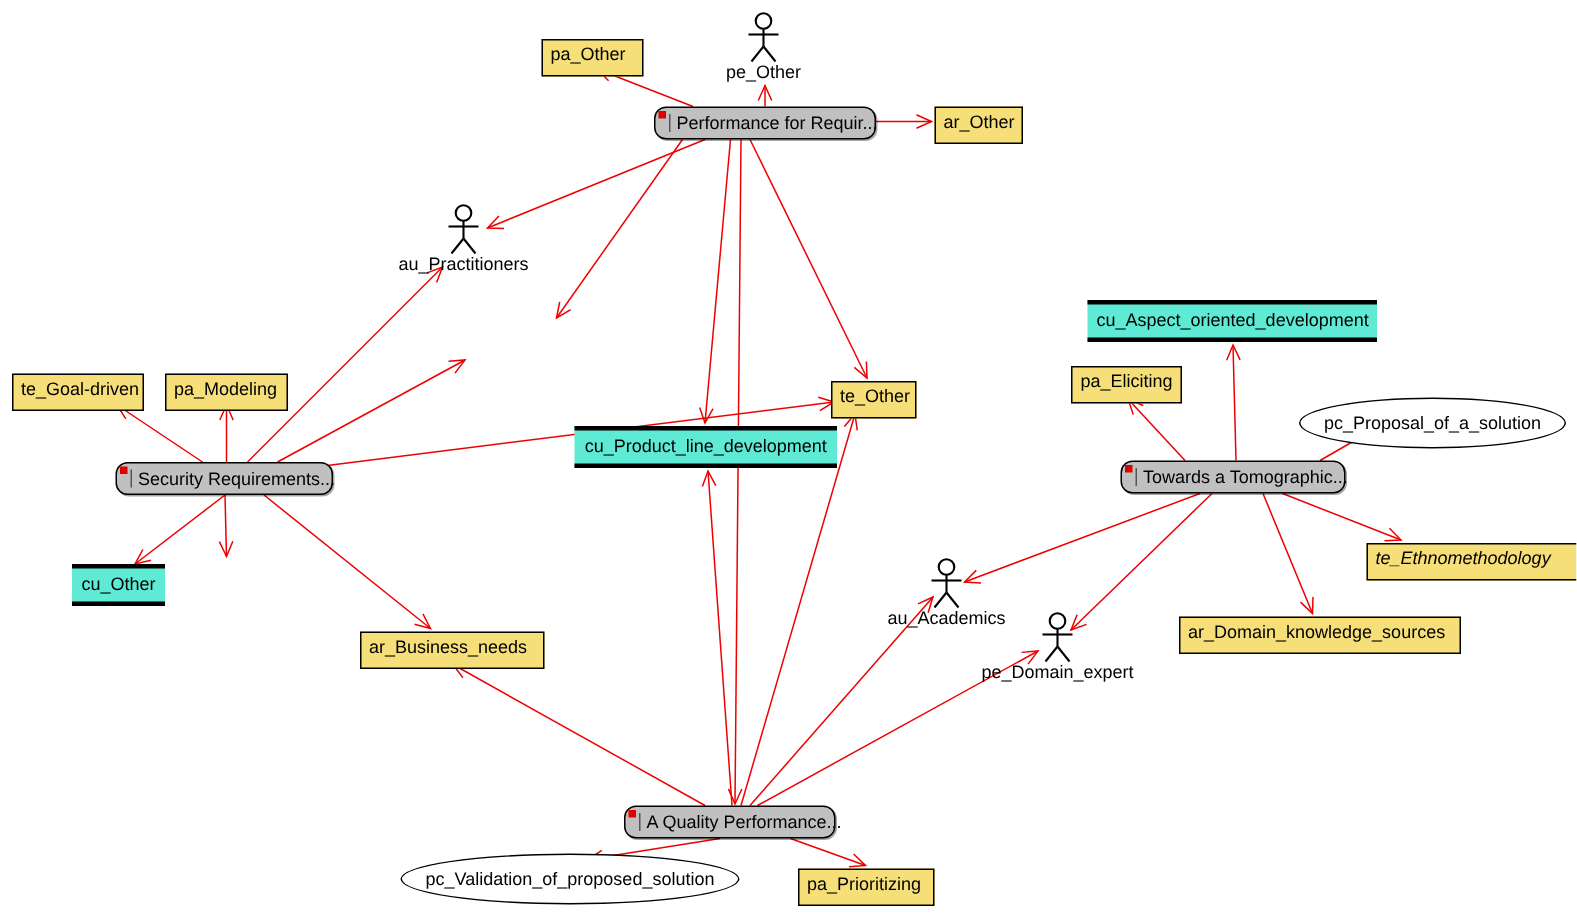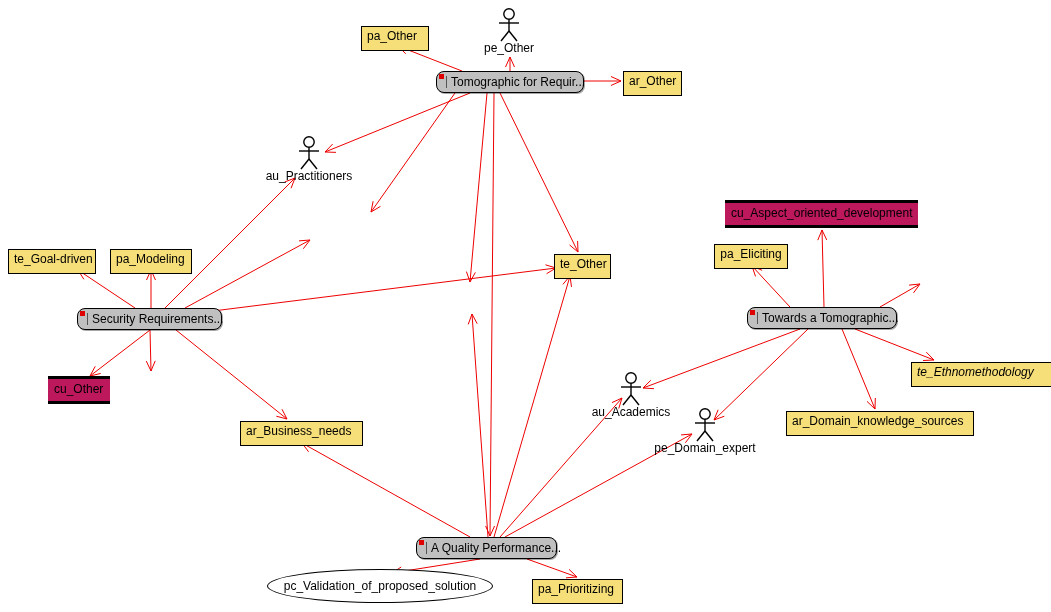--- a/index.html
+++ b/index.html
@@ -77,22 +77,22 @@
     position: absolute;
     box-sizing: border-box;
     color: #000000;
     font-family: "Liberation Sans", sans-serif;
     font-size: 12px;
     line-height: 1;
     white-space: nowrap;
     border-top: 3px solid #000000;
     border-bottom: 3px solid #000000;
     padding: 4px 6px 5px 6px;
-    text-align: left;
-    background: #be185d;
+    text-align: center;
+    background: #5eead4;
   }
   
   .node-ellipse {
     position: absolute;
     box-sizing: border-box;
     border: 1px solid #000000;
     border-radius: 50%;
     background: #ffffff;
     color: #000000;
     font-family: "Liberation Sans", sans-serif;
@@ -257,37 +257,41 @@
       <div class="node-actor" style="left: 479px; top: 8px; width: 60px; height: 48px;">
         <svg width="26" height="34" viewBox="0 0 26 34" xmlns="http://www.w3.org/2000/svg">
           <circle cx="13" cy="6" r="5.2" fill="none" stroke="#000" stroke-width="1.4"></circle>
           <line x1="13" y1="11.4" x2="13" y2="23" stroke="#000" stroke-width="1.4"></line>
           <line x1="3" y1="15" x2="23" y2="15" stroke="#000" stroke-width="1.4"></line>
           <line x1="13" y1="23" x2="5" y2="33" stroke="#000" stroke-width="1.4"></line>
           <line x1="13" y1="23" x2="21" y2="33" stroke="#000" stroke-width="1.4"></line>
         </svg>
         <div class="actor-label">pe_Other</div>
       </div>
-      <div class="node-doc" style="left: 436px; top: 71px; width: 148px; height: 22px;"><span class="doc-marker"></span><span class="doc-inner">Tomographic for Requir...</span></div>
+      <div class="node-doc" style="left: 436px; top: 71px; width: 148px; height: 22px;"><span class="doc-marker"></span><span class="doc-inner">Performance for Requir...</span></div>
       <div class="node-rect" style="left: 623px; top: 71px; width: 59px; height: 20px;"><span>ar_Other</span></div>
       <div class="node-actor" style="left: 262px; top: 136px; width: 94px; height: 48px;">
         <svg width="26" height="34" viewBox="0 0 26 34" xmlns="http://www.w3.org/2000/svg">
           <circle cx="13" cy="6" r="5.2" fill="none" stroke="#000" stroke-width="1.4"></circle>
           <line x1="13" y1="11.4" x2="13" y2="23" stroke="#000" stroke-width="1.4"></line>
           <line x1="3" y1="15" x2="23" y2="15" stroke="#000" stroke-width="1.4"></line>
           <line x1="13" y1="23" x2="5" y2="33" stroke="#000" stroke-width="1.4"></line>
           <line x1="13" y1="23" x2="21" y2="33" stroke="#000" stroke-width="1.4"></line>
         </svg>
         <div class="actor-label">au_Practitioners</div>
       </div>
       <div class="node-class" style="left: 725px; top: 200px; width: 193px; height: 28px;"><span>cu_Aspect_oriented_development</span></div>
       <div class="node-rect" style="left: 714px; top: 244px; width: 74px; height: 20px; text-align: center;"><span>pa_Eliciting</span></div>
       <div class="node-rect" style="left: 8px; top: 249px; width: 88px; height: 20px;"><span>te_Goal-driven</span></div>
       <div class="node-rect" style="left: 110px; top: 249px; width: 82px; height: 20px;"><span>pa_Modeling</span></div>
       <div class="node-rect" style="left: 554px; top: 254px; width: 57px; height: 20px;"><span>te_Other</span></div>
+      <div class="node-ellipse" style="left: 866px; top: 265px; width: 178px; height: 34px;">
+        <span>pc_Proposal_of_a_solution</span>
+      </div>
+      <div class="node-class" style="left: 383px; top: 284px; width: 175px; height: 28px;"><span>cu_Product_line_development</span></div>
       <div class="node-doc" style="left: 77px; top: 308px; width: 145px; height: 22px;"><span class="doc-marker"></span><span class="doc-inner">Security Requirements...</span></div>
       <div class="node-doc" style="left: 747px; top: 307px; width: 150px; height: 22px;"><span class="doc-marker"></span><span class="doc-inner">Towards a Tomographic...</span></div>
       <div class="node-rect" style="left: 911px; top: 362px; width: 145px; height: 20px; font-style: italic;"><span>te_Ethnomethodology</span></div>
       <div class="node-class" style="left: 48px; top: 376px; width: 62px; height: 28px;"><span>cu_Other</span></div>
       <div class="node-actor" style="left: 588px; top: 372px; width: 86px; height: 48px;">
         <svg width="26" height="34" viewBox="0 0 26 34" xmlns="http://www.w3.org/2000/svg">
           <circle cx="13" cy="6" r="5.2" fill="none" stroke="#000" stroke-width="1.4"></circle>
           <line x1="13" y1="11.4" x2="13" y2="23" stroke="#000" stroke-width="1.4"></line>
           <line x1="3" y1="15" x2="23" y2="15" stroke="#000" stroke-width="1.4"></line>
           <line x1="13" y1="23" x2="5" y2="33" stroke="#000" stroke-width="1.4"></line>

